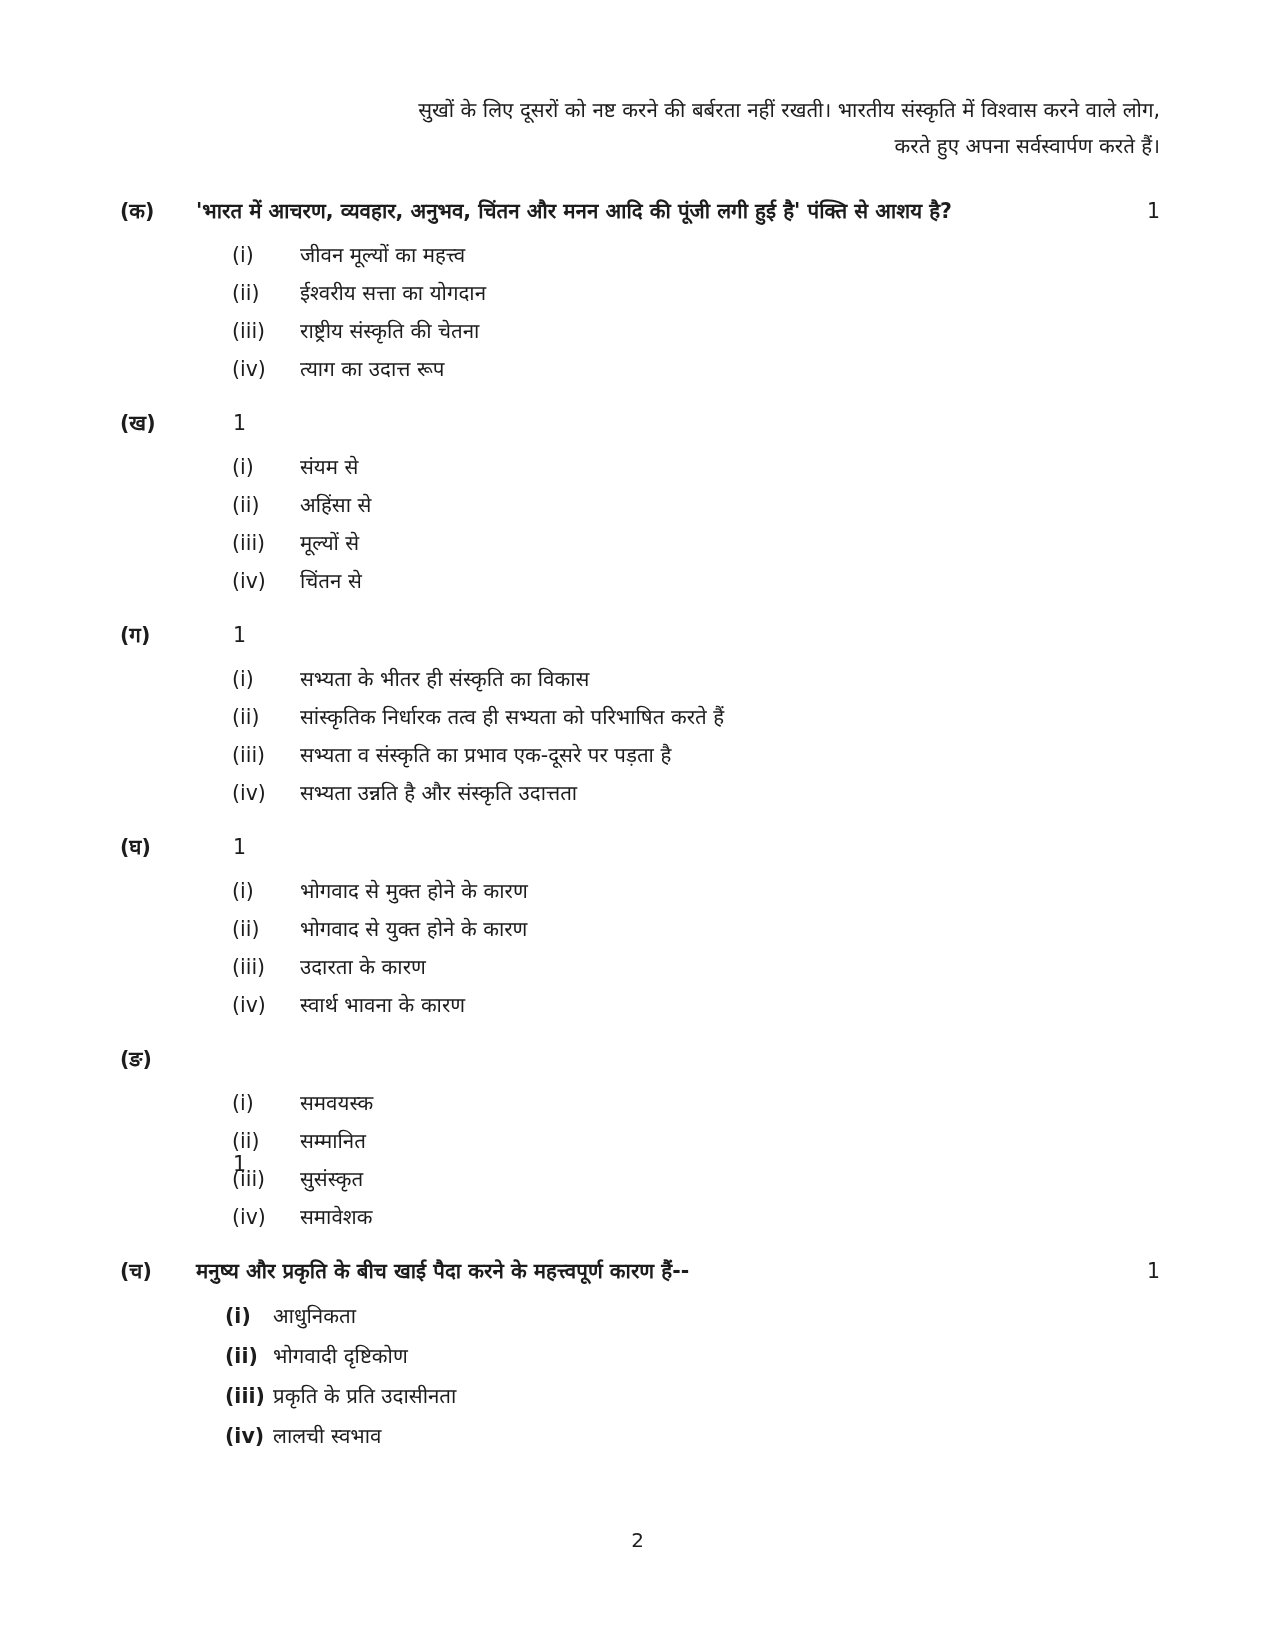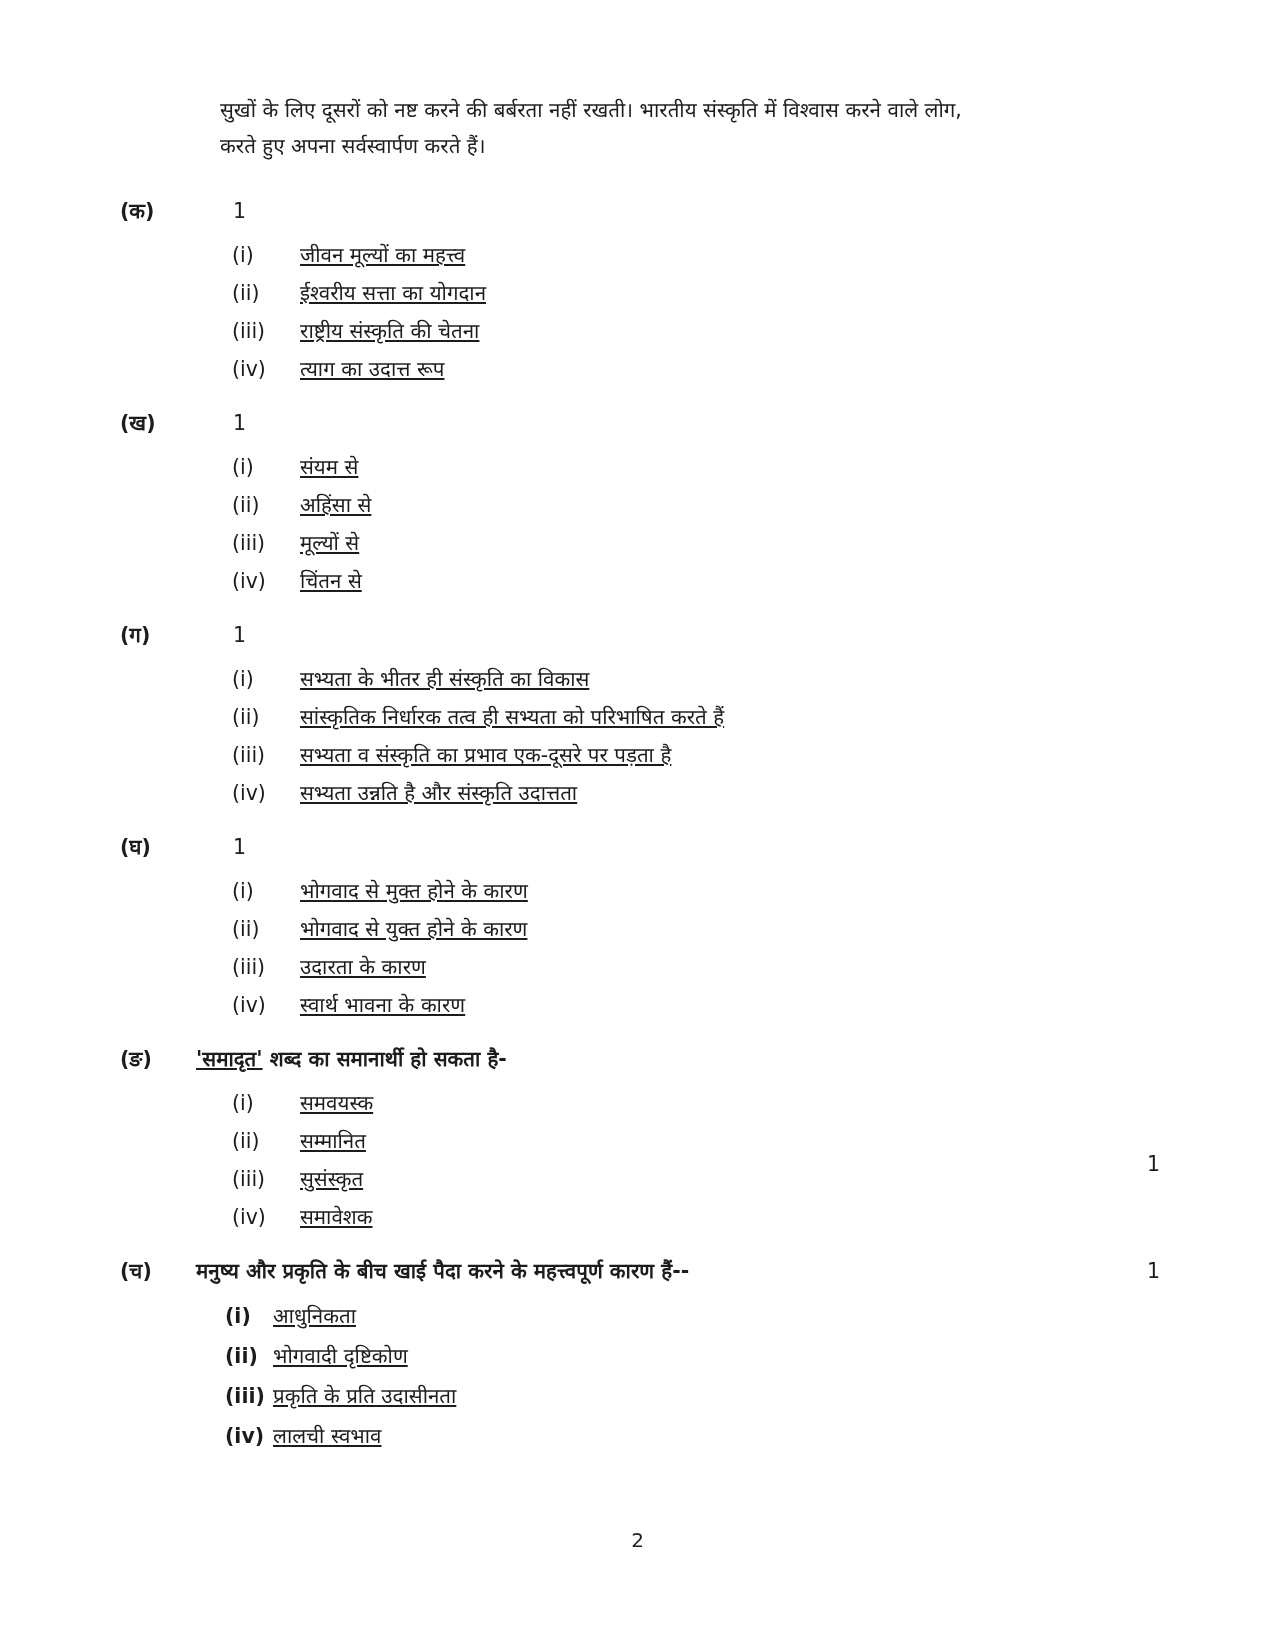--- a/index.html
+++ b/index.html
@@ -13,21 +13,21 @@
   .page {
     position:absolute; inset:0;
     background:#ffffff;
   }
   .content {
     position:absolute;
     left:120px; top:92px;
     width:1040px;
     font-size:20.5px;
   }
-  .intro { margin-left:100px; margin-bottom:30px; }
+  .intro { margin-left:72px; margin-bottom:30px;text-align:right; }
   .intro-line { line-height:36px; }
   .question { margin-top:18px; }
   .q-row {
     display:flex;
     align-items:flex-start;
     font-weight:700;
     line-height:34px;
     margin-bottom:8px;
   }
   .q-label { width:76px; flex:0 0 76px; }
@@ -38,21 +38,21 @@
     font-weight:400;
   }
   .q-mark.mark-offset { position:relative; top:105px; }
   .underline { text-decoration:underline; }
   .opt {
     display:flex;
     margin-left:112px;
     line-height:38px;
   }
   .opt-num { width:68px; flex:0 0 68px; }
-  .opt-text { flex:1;text-decoration:underline; }
+  .opt-text { flex:1; }
   .question.tight .opt { margin-left:105px; line-height:40px; }
   .question.tight .opt-num { width:48px; flex:0 0 48px; font-weight:700; }
   .page-number {
     position:absolute;
     left:0; right:0;
     top:1528px;
     text-align:center;
     font-size:20px;
   }
 </style>
@@ -63,20 +63,21 @@
   <div class="content">
 
     <div class="intro">
       <div class="intro-line">सुखों के लिए दूसरों को नष्ट करने की बर्बरता नहीं रखती। भारतीय संस्कृति में विश्वास करने वाले लोग,</div>
       <div class="intro-line">करते हुए अपना सर्वस्वार्पण करते हैं।</div>
     </div>
 
     <div class="question">
       <div class="q-row">
         <span class="q-label">(क)</span>
+        <span class="q-text">'भारत में आचरण,  व्यवहार,  अनुभव,  चिंतन और मनन आदि की पूंजी लगी हुई है'  पंक्ति से आशय है?</span>
         <span class="q-mark">1</span>
       </div>
       <div class="opt">
         <span class="opt-num">(i)</span>
         <span class="opt-text">जीवन मूल्यों का महत्त्व</span>
       </div>
       <div class="opt">
         <span class="opt-num">(ii)</span>
         <span class="opt-text">ईश्वरीय सत्ता का योगदान</span>
       </div>
@@ -155,21 +156,20 @@
       </div>
       <div class="opt">
         <span class="opt-num">(iv)</span>
         <span class="opt-text">स्वार्थ भावना के कारण</span>
       </div>
     </div>
 
     <div class="question">
       <div class="q-row">
         <span class="q-label">(ङ)</span>
-        <span class="q-text"><span class="underline">'समादृत'</span><span> शब्द का समानार्थी हो सकता है-</span></span>
         <span class="q-mark mark-offset">1</span>
       </div>
       <div class="opt">
         <span class="opt-num">(i)</span>
         <span class="opt-text">समवयस्क</span>
       </div>
       <div class="opt">
         <span class="opt-num">(ii)</span>
         <span class="opt-text">सम्मानित</span>
       </div>

